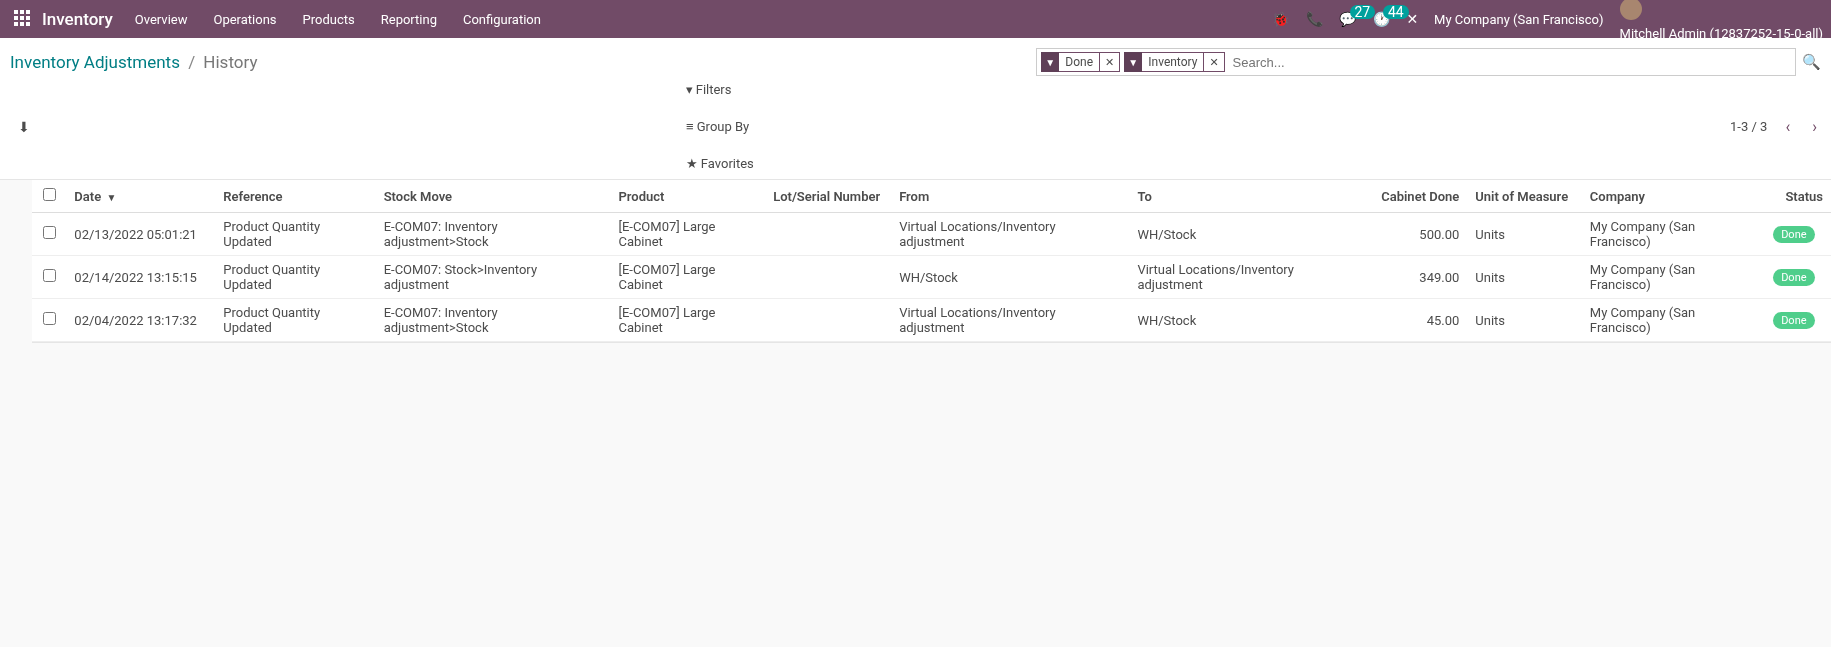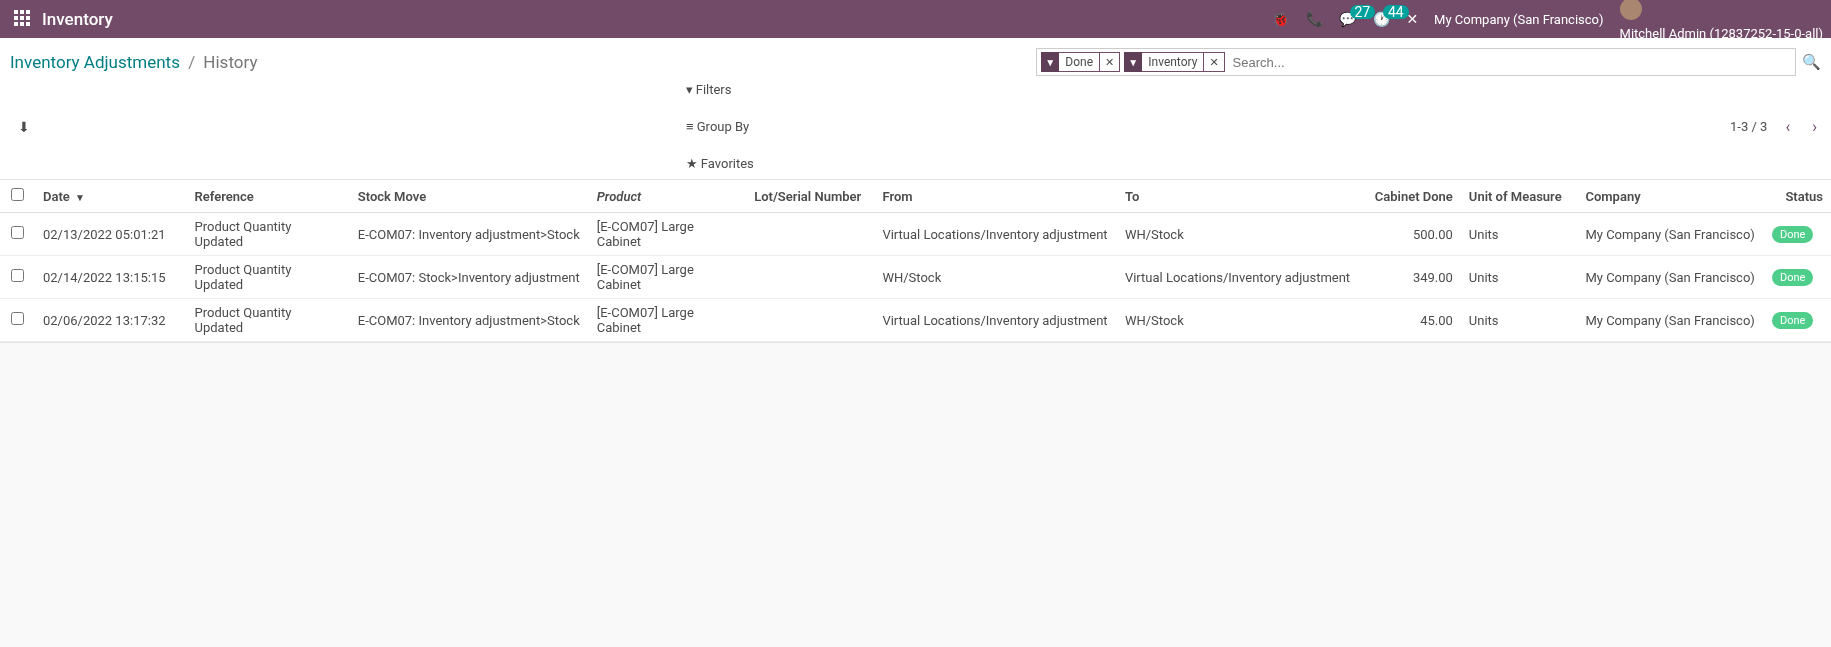--- a/index.html
+++ b/index.html
@@ -31,48 +31,55 @@
 .search-input { flex: 1; border: none; outline: none; font-size: 13px; padding: 0 4px; }
 .search-btn { margin-left: 6px; cursor: pointer; font-size: 15px; color:#4c4c4c; }
 
 .cb-row2 { display: flex; align-items: center; padding: 0 10px 8px 10px; }
 .export-btn { font-size: 14px; cursor: pointer; color:#4c4c4c; margin-left: 8px;}
 .search-opts { margin-left: auto; display: flex; gap: 22px; padding-right: 320px; flex-direction: column; }
 .search-opts span { cursor: pointer; font-size: 13px; color:#4c4c4c; }
 .pager { margin-left: auto; display: flex; align-items: center; gap: 14px; font-size: 13px; }
 .pager-arrow { cursor: pointer; color:#714B67; font-size: 16px; padding: 0 4px;}
 
-.listview { background: #fff; border-bottom: 1px solid #e5e5e5;}
+.listview { background: #fff; border-bottom: 1px solid #e5e5e5; margin-left: 32px;}
 table { width: 100%; border-collapse: collapse; }
 th { text-align: left; font-weight: 600; font-size: 13px; padding: 8px 8px; border-bottom: 1px solid #ddd; color:#4c4c4c;}
 td { padding: 6px 8px; border-bottom: 1px solid #eee; font-size: 13px; color:#4c4c4c;}
 .th-date .caret { font-size: 10px; margin-left: 2px; }
 .cell-checkbox { width: 30px; text-align: center; }
 .cell-num { text-align: right; }
 .status-badge { background: #28a745; color: #fff; border-radius: 10px; padding: 2px 8px; font-size: 11px; display:inline-block;}
 .status-done { background: #4fce8b; }
 
-.col-date{width:130px;} .col-ref{width:140px;} .col-move{width:205px;} .col-prod{width:135px;font-style:italic;} .col-lot{width:110px;} .col-from{width:208px;} .col-to{width:210px;} .col-qty{width:85px;} .col-uom{width:100px;} .col-comp{width:160px;} .col-status{width:55px;text-align:right;}
+.col-date{width:130px;} .col-ref{width:140px;} .col-move{width:205px;} .col-prod{width:135px;} .col-lot{width:110px;} .col-from{width:208px;} .col-to{width:210px;} .col-qty{width:85px;} .col-uom{width:100px;} .col-comp{width:160px;} .col-status{width:55px;text-align:right;}
 </style>
 </head>
 <body>
 
 <div class="topnav">
   <div class="apps-icon">
       <span></span>
       <span></span>
       <span></span>
       <span></span>
       <span></span>
       <span></span>
       <span></span>
       <span></span>
       <span></span>
     </div>
   <div class="brand">Inventory</div>
+  <div class="nav-menus">
+    <a>Overview</a>
+    <a>Operations</a>
+    <a>Products</a>
+    <a>Reporting</a>
+    <a>Configuration</a>
+  </div>
   <div class="nav-right">
     <span class="nav-icon">🐞</span>
     <span class="nav-icon">📞</span>
     <span class="nav-icon">💬<span class="badge-pill">27</span></span>
     <span class="nav-icon">🕐<span class="badge-pill">44</span></span>
     <span class="nav-icon">✕</span>
     <span>My Company (San Francisco)</span>
     <div class="user-block">
       <span class="avatar"></span>
       <span>Mitchell Admin (12837252-15-0-all)</span>
@@ -159,21 +166,21 @@
           <td></td>
           <td>WH/Stock</td>
           <td>Virtual Locations/Inventory adjustment</td>
           <td class="cell-num">349.00</td>
           <td>Units</td>
           <td>My Company (San Francisco)</td>
           <td><span class="status-badge status-done">Done</span></td>
         </tr>
         <tr>
           <td class="cell-checkbox"><input type="checkbox" style=""></td>
-          <td>02/06/2022 13:17:32</td>
+          <td>02/04/2022 13:17:32</td>
           <td>Product Quantity Updated</td>
           <td>E-COM07: Inventory adjustment&gt;Stock</td>
           <td>[E-COM07] Large Cabinet</td>
           <td></td>
           <td>Virtual Locations/Inventory adjustment</td>
           <td>WH/Stock</td>
           <td class="cell-num">45.00</td>
           <td>Units</td>
           <td>My Company (San Francisco)</td>
           <td><span class="status-badge status-done">Done</span></td>

